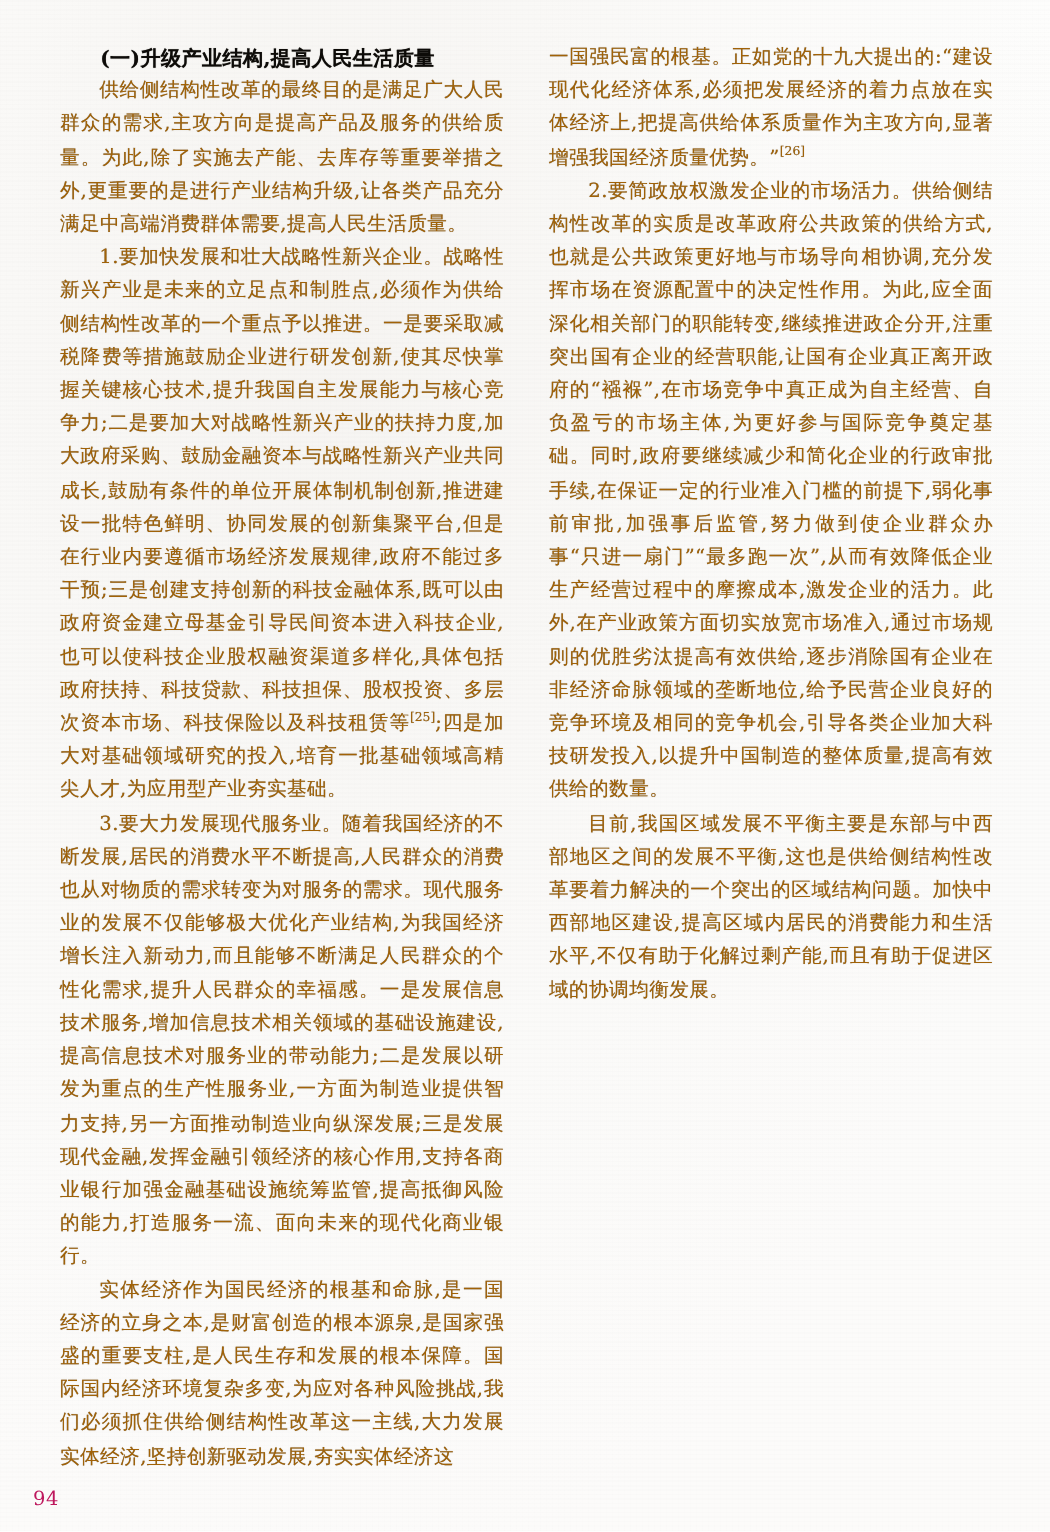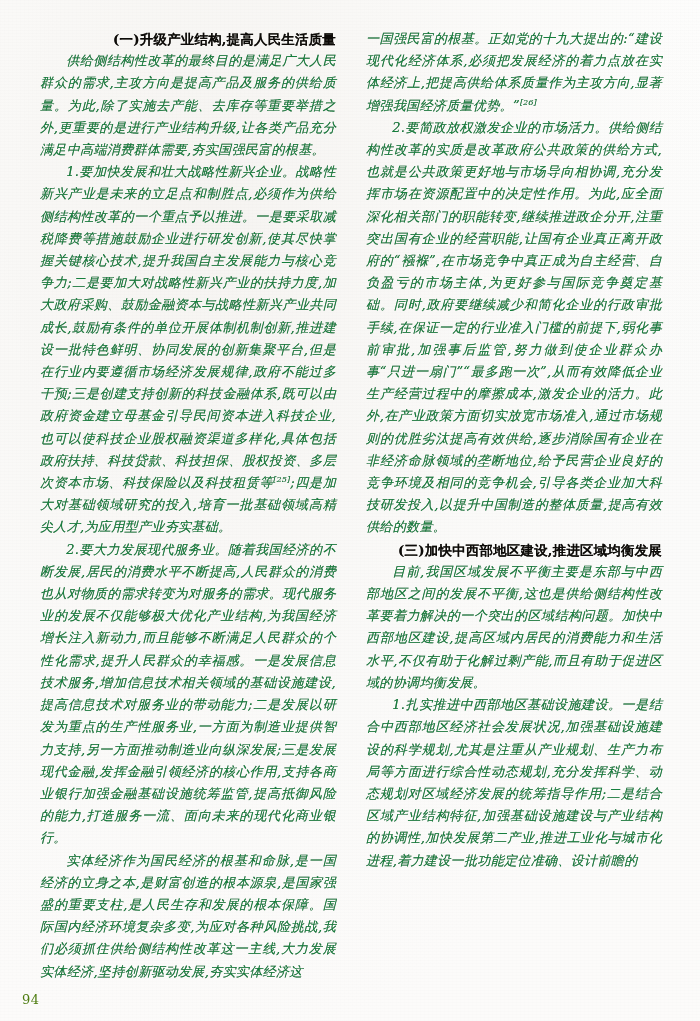--- a/index.html
+++ b/index.html
@@ -44,74 +44,71 @@
     display: flex;
     gap: 30px;
   }
   .col {
     width: 296px;
   }
   p.body {
     margin: 0;
     font-size: 13.1px;
     line-height: 22.2px;
-    color: #15803d;
+    color: #a16207;
     text-align: justify;
     text-justify: inter-character;
     text-indent: 2em;
     letter-spacing: 0.02em;
     word-break: break-all;
     -webkit-font-smoothing: none;
     text-shadow: 0 0 0.45px rgba(40,38,34,0.55);
-    font-style: italic;
   }
   h3.heading {
     margin: 0;
     font-size: 13.4px;
     line-height: 22.2px;
     font-weight: bold;
     color: #0d0b08;
     text-indent: 2em;
     letter-spacing: 0.02em;
-    text-align: right;
+    text-align: left;
     text-shadow: 0 0 0.5px rgba(30,28,24,0.7);
   }
   sup.ref {
     font-size: 8.2px;
     vertical-align: super;
     line-height: 0;
     letter-spacing: 0;
   }
   .folio {
     position: absolute;
     left: 22px;
     bottom: 14px;
     font-size: 13px;
-    color: #4d7c0f;
+    color: #be185d;
     font-family: "DejaVu Serif", "Liberation Serif", serif;
     letter-spacing: 0.03em;
   }
 </style>
 </head>
 <body>
 
 <div class="page"></div>
 <div class="grain"></div>
 
 <div class="content">
   <div class="columns">
     <div class="col" id="col-0">
         <h3 class="heading">(一)升级产业结构,提高人民生活质量</h3>
-        <p class="body">供给侧结构性改革的最终目的是满足广大人民群众的需求,主攻方向是提高产品及服务的供给质量。为此,除了实施去产能、去库存等重要举措之外,更重要的是进行产业结构升级,让各类产品充分满足中高端消费群体需要,夯实国强民富的根基。</p>
+        <p class="body">供给侧结构性改革的最终目的是满足广大人民群众的需求,主攻方向是提高产品及服务的供给质量。为此,除了实施去产能、去库存等重要举措之外,更重要的是进行产业结构升级,让各类产品充分满足中高端消费群体需要,提高人民生活质量。</p>
         <p class="body"><span>1.要加快发展和壮大战略性新兴企业。战略性新兴产业是未来的立足点和制胜点,必须作为供给侧结构性改革的一个重点予以推进。一是要采取减税降费等措施鼓励企业进行研发创新,使其尽快掌握关键核心技术,提升我国自主发展能力与核心竞争力;二是要加大对战略性新兴产业的扶持力度,加大政府采购、鼓励金融资本与战略性新兴产业共同成长,鼓励有条件的单位开展体制机制创新,推进建设一批特色鲜明、协同发展的创新集聚平台,但是在行业内要遵循市场经济发展规律,政府不能过多干预;三是创建支持创新的科技金融体系,既可以由政府资金建立母基金引导民间资本进入科技企业,也可以使科技企业股权融资渠道多样化,具体包括政府扶持、科技贷款、科技担保、股权投资、多层次资本市场、科技保险以及科技租赁等</span><sup class="ref">[25]</sup><span>;四是加大对基础领域研究的投入,培育一批基础领域高精尖人才,为应用型产业夯实基础。</span></p>
-        <p class="body">2.要大力发展现代服务业。随着我国经济的不断发展,居民的消费水平不断提高,人民群众的消费也从对物质的需求转变为对服务的需求。现代服务业的发展不仅能够极大优化产业结构,为我国经济增长注入新动力,而且能够不断满足人民群众的个性化需求,提升人民群众的幸福感。一是发展信息技术服务,增加信息技术相关领域的基础设施建设,提高信息技术对服务业的带动能力;二是发展以研发为重点的生产性服务业,一方面为制造业提供智力支持,另一方面推动制造业向纵深发展;三是发展现代金融,发挥金融引领经济的核心作用,支持各商业银行加强金融基础设施统筹监管,提高抵御风险的能力,打造服务一流、面向未来的现代化商业银行。</p>
+        <p class="body">3.要大力发展现代服务业。随着我国经济的不断发展,居民的消费水平不断提高,人民群众的消费也从对物质的需求转变为对服务的需求。现代服务业的发展不仅能够极大优化产业结构,为我国经济增长注入新动力,而且能够不断满足人民群众的个性化需求,提升人民群众的幸福感。一是发展信息技术服务,增加信息技术相关领域的基础设施建设,提高信息技术对服务业的带动能力;二是发展以研发为重点的生产性服务业,一方面为制造业提供智力支持,另一方面推动制造业向纵深发展;三是发展现代金融,发挥金融引领经济的核心作用,支持各商业银行加强金融基础设施统筹监管,提高抵御风险的能力,打造服务一流、面向未来的现代化商业银行。</p>
         <p class="body">实体经济作为国民经济的根基和命脉,是一国经济的立身之本,是财富创造的根本源泉,是国家强盛的重要支柱,是人民生存和发展的根本保障。国际国内经济环境复杂多变,为应对各种风险挑战,我们必须抓住供给侧结构性改革这一主线,大力发展实体经济,坚持创新驱动发展,夯实实体经济这</p>
       </div>
     <div class="col" id="col-1">
         <p class="body" style="text-indent: 0px;"><span>一国强民富的根基。正如党的十九大提出的:“建设现代化经济体系,必须把发展经济的着力点放在实体经济上,把提高供给体系质量作为主攻方向,显著增强我国经济质量优势。”</span><sup class="ref">[26]</sup><span></span></p>
         <p class="body">2.要简政放权激发企业的市场活力。供给侧结构性改革的实质是改革政府公共政策的供给方式,也就是公共政策更好地与市场导向相协调,充分发挥市场在资源配置中的决定性作用。为此,应全面深化相关部门的职能转变,继续推进政企分开,注重突出国有企业的经营职能,让国有企业真正离开政府的“襁褓”,在市场竞争中真正成为自主经营、自负盈亏的市场主体,为更好参与国际竞争奠定基础。同时,政府要继续减少和简化企业的行政审批手续,在保证一定的行业准入门槛的前提下,弱化事前审批,加强事后监管,努力做到使企业群众办事“只进一扇门”“最多跑一次”,从而有效降低企业生产经营过程中的摩擦成本,激发企业的活力。此外,在产业政策方面切实放宽市场准入,通过市场规则的优胜劣汰提高有效供给,逐步消除国有企业在非经济命脉领域的垄断地位,给予民营企业良好的竞争环境及相同的竞争机会,引导各类企业加大科技研发投入,以提升中国制造的整体质量,提高有效供给的数量。</p>
-        <h3 class="heading">(三)加快中西部地区建设,推进区域均衡发展</h3>
         <p class="body">目前,我国区域发展不平衡主要是东部与中西部地区之间的发展不平衡,这也是供给侧结构性改革要着力解决的一个突出的区域结构问题。加快中西部地区建设,提高区域内居民的消费能力和生活水平,不仅有助于化解过剩产能,而且有助于促进区域的协调均衡发展。</p>
-        <p class="body">1.扎实推进中西部地区基础设施建设。一是结合中西部地区经济社会发展状况,加强基础设施建设的科学规划,尤其是注重从产业规划、生产力布局等方面进行综合性动态规划,充分发挥科学、动态规划对区域经济发展的统筹指导作用;二是结合区域产业结构特征,加强基础设施建设与产业结构的协调性,加快发展第二产业,推进工业化与城市化进程,着力建设一批功能定位准确、设计前瞻的</p>
       </div>
   </div>
   <div class="folio">94</div>
 </div>
 
 </body></html>

